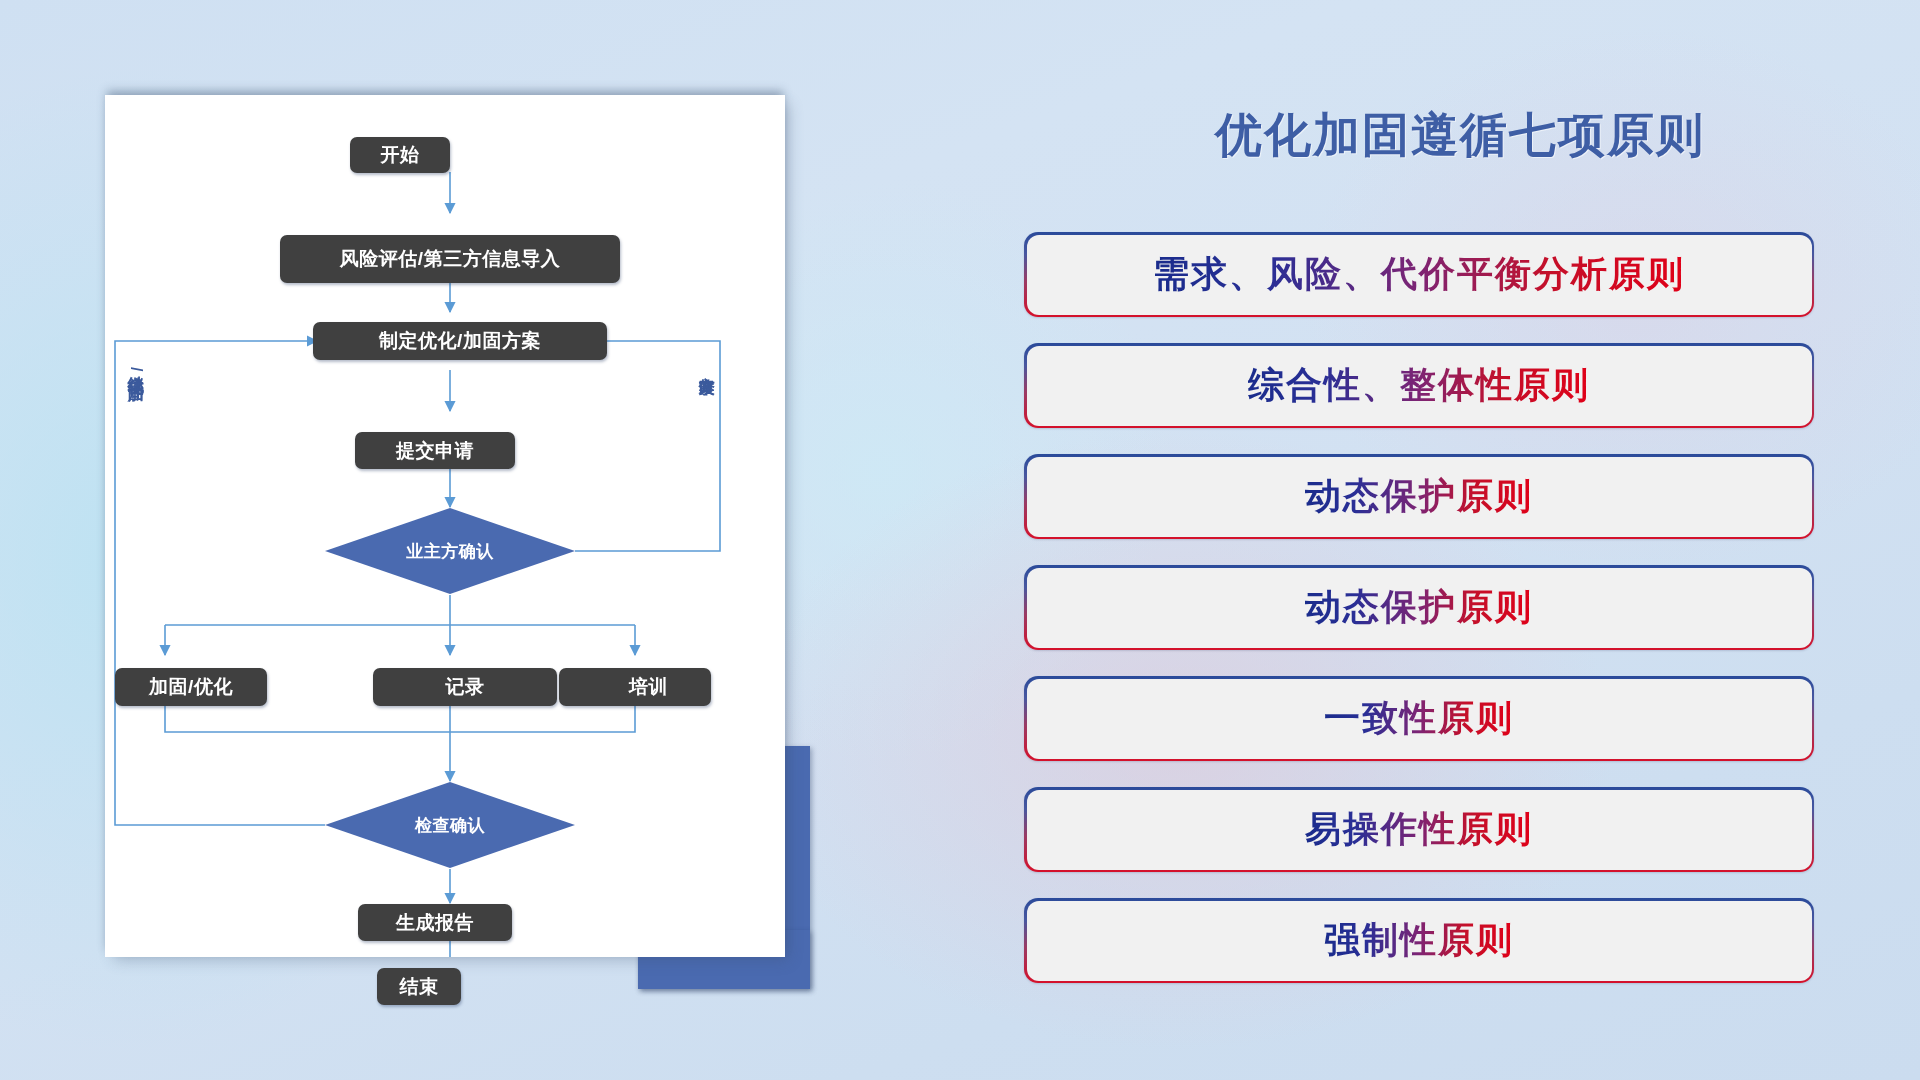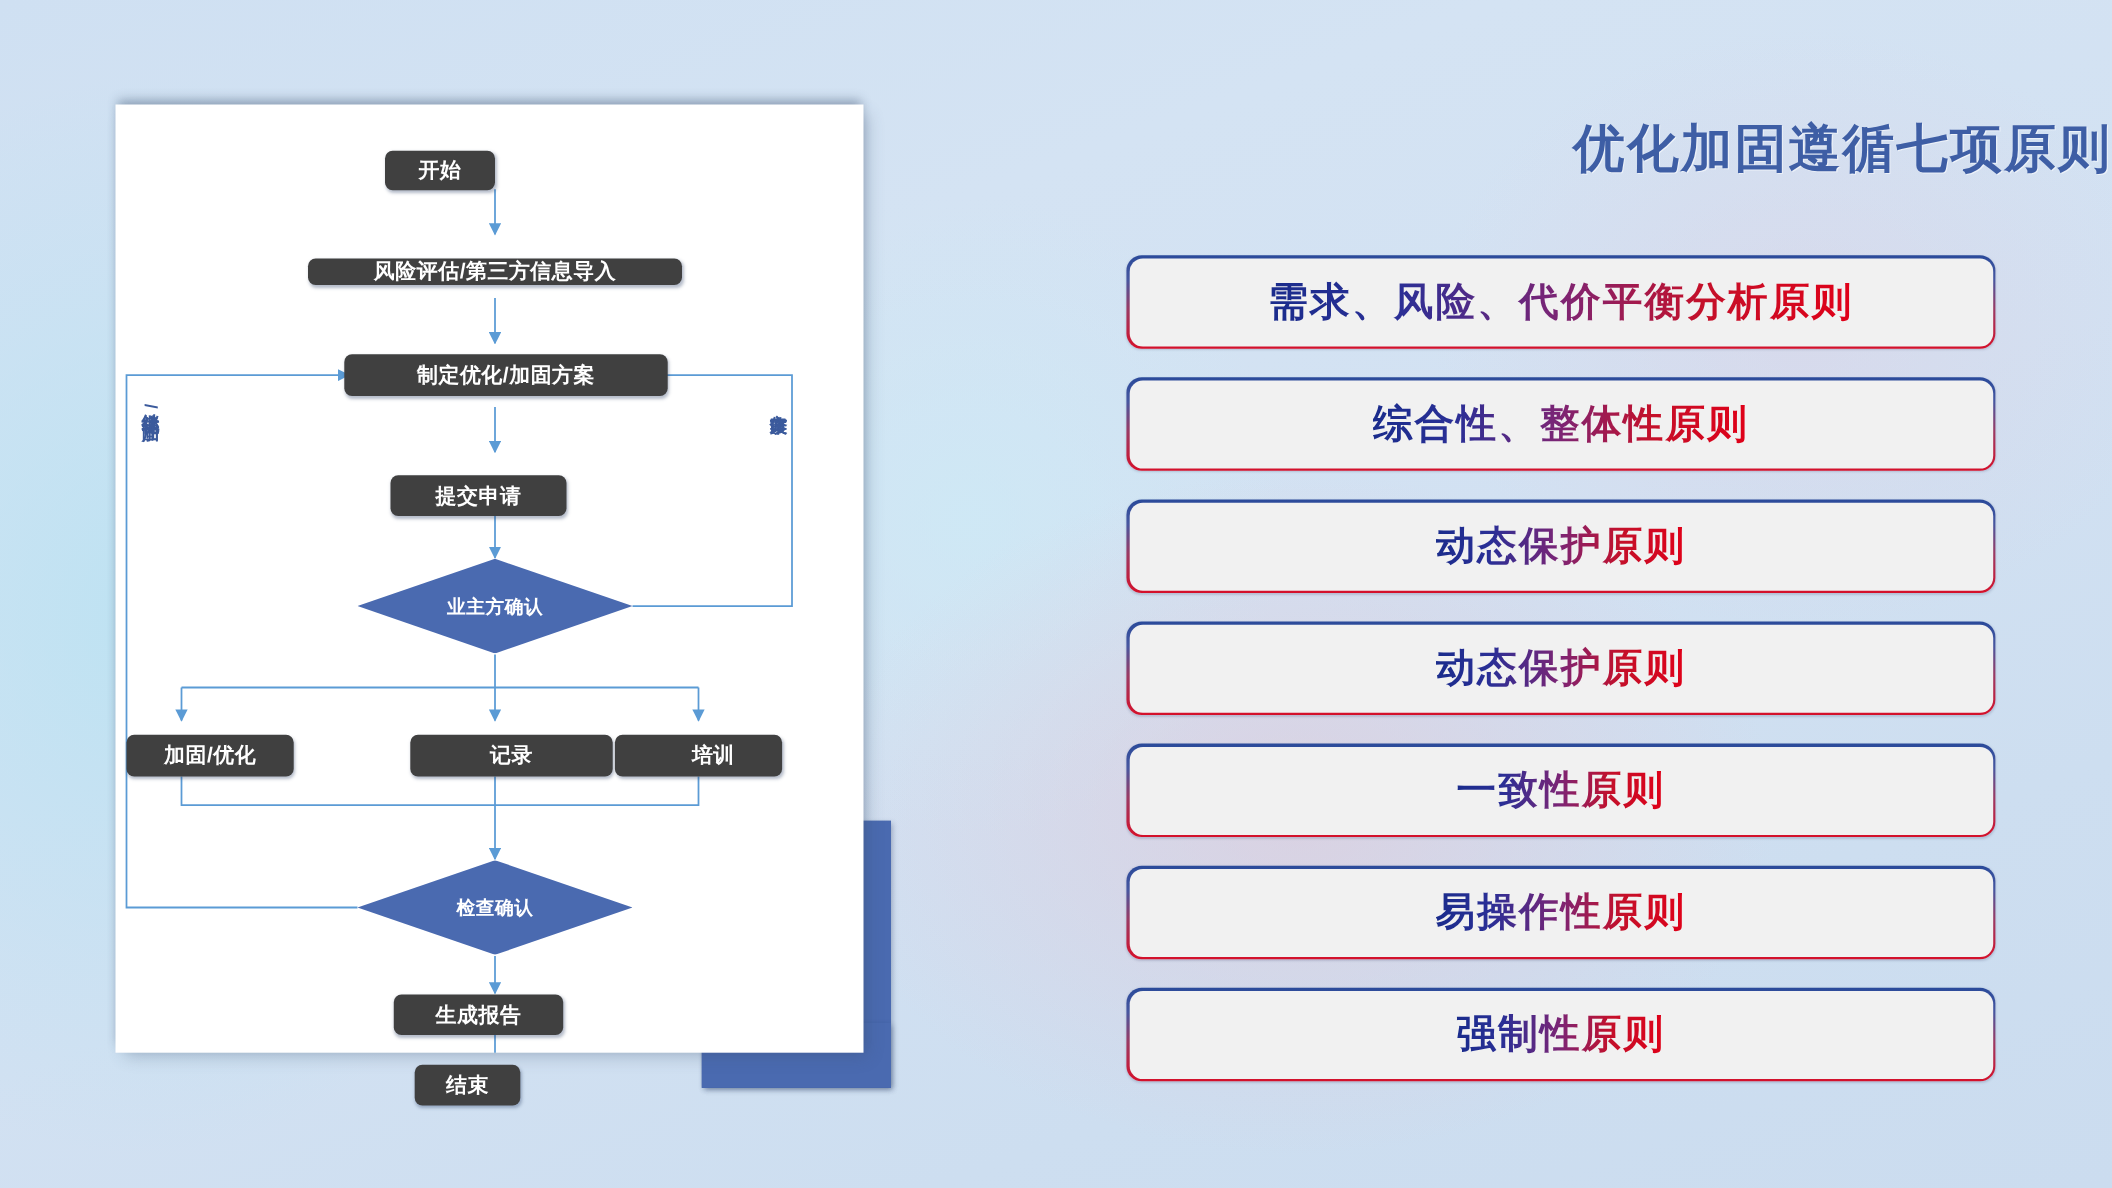--- a/index.html
+++ b/index.html
@@ -58,21 +58,21 @@
     writing-mode: vertical-rl;
     font-size:16px; font-weight:bold; color:#3b5a9c;
     line-height:1.05; letter-spacing:1px;
   }
 
   
   #right-panel { position:absolute; left:1000px; top:0; width:920px; height:1080px; }
 
   #page-title {
     position:absolute; left:0; top:104px; width:920px;
-    text-align:right; font-size:47px; font-weight:bold;
+    text-align:center; font-size:47px; font-weight:bold;
     color:#3e5ea5; letter-spacing:2px;
     text-shadow: 1px 1px 0 rgba(255,255,255,.55);
   }
 
   #principle-list { position:absolute; left:24px; top:232px; width:790px; }
 
   .principle-item {
     position:relative; height:85px; margin-bottom:26px;
     border-radius:14px;
     padding:2.5px;
@@ -135,21 +135,21 @@
           <path d="M220,730 L10,730 L10,246 L212,246" marker-end="url(#ah)"></path>
 
           <path d="M470,456 L615,456 L615,246 L478,246" marker-end="url(#ah)"></path>
         </g>
       </svg>
 
       <div class="node rect" style="left:245px; top:42px;  width:100px; height:36px;">
         <span>开始</span>
       </div>
 
-      <div class="node rect" style="left:175px; top:140px; width:340px; height:24px;">
+      <div class="node rect" style="left:175px; top:140px; width:340px; height:48px;">
         <span>风险评估/第三方信息导入</span>
       </div>
 
       <div class="node rect" style="left:208px; top:227px; width:294px; height:38px;">
         <span>制定优化/加固方案</span>
       </div>
 
       <div class="node rect" style="left:250px; top:337px; width:160px; height:37px;">
         <span>提交申请</span>
       </div>
@@ -171,21 +171,21 @@
       </div>
 
       <div class="node diamond" style="left:220px; top:687px;">
         <span>检查确认</span>
       </div>
 
       <div class="node rect" style="left:253px; top:809px; width:154px; height:37px;">
         <span>生成报告</span>
       </div>
 
-      <div class="node rect" style="left:272px; top:873px; width:96px; height:37px;">
+      <div class="node rect" style="left:272px; top:873px; width:84px; height:37px;">
         <span>结束</span>
       </div>
 
       <div class="edge-label" style="left:22px; top:268px; height:170px;">继续优化/加固</div>
 
       <div class="edge-label" style="left:593px; top:268px; height:110px;">方案修改</div>
 
     </div>
   </div>
 </div>

